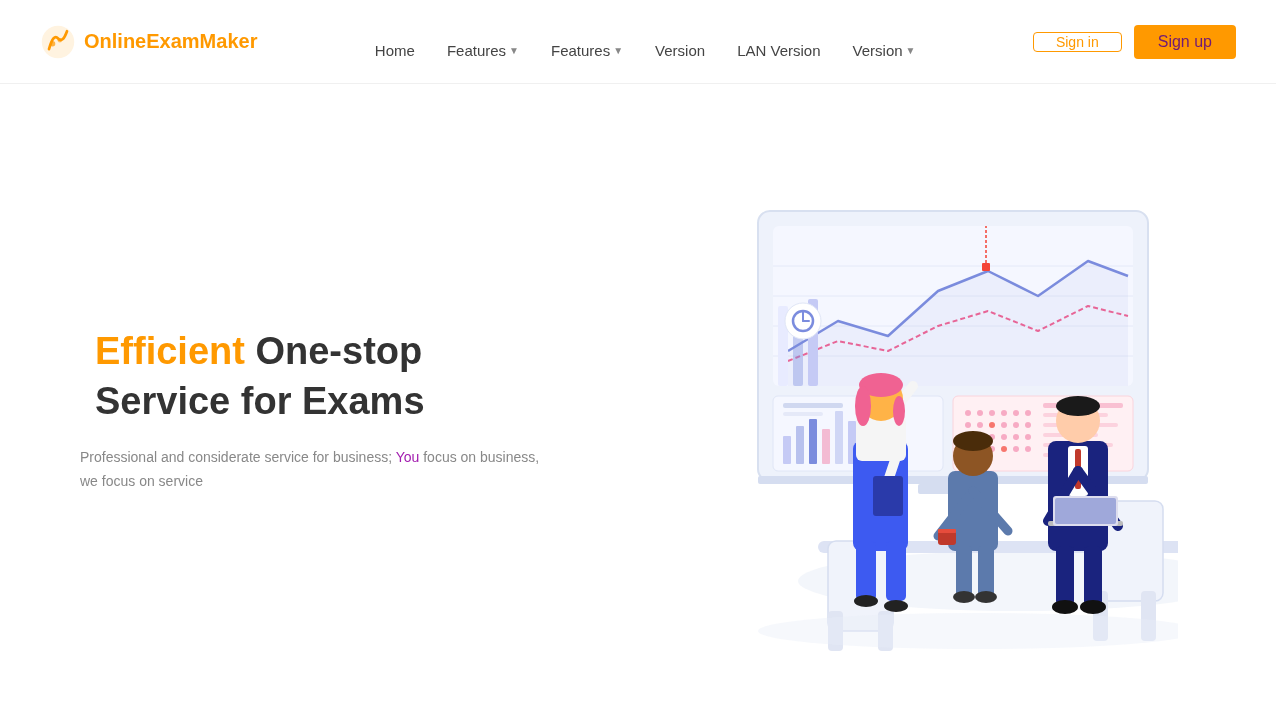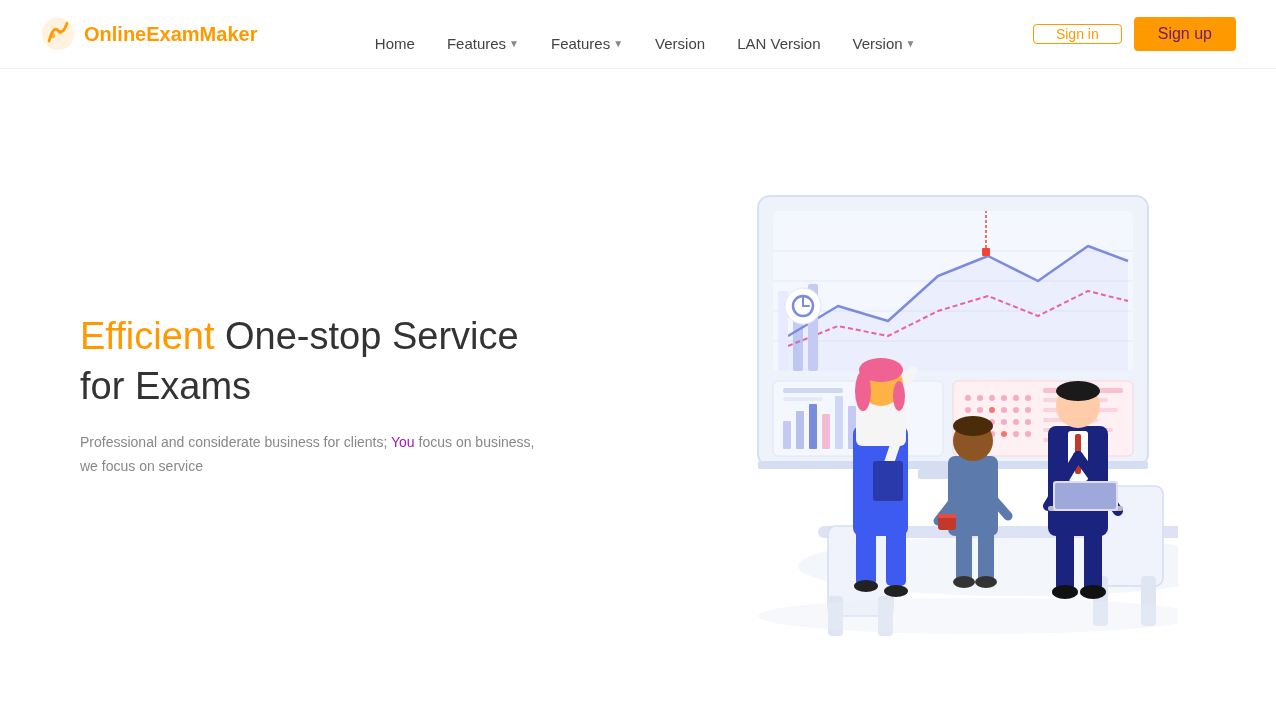--- a/index.html
+++ b/index.html
@@ -4,21 +4,21 @@
   <style>
     * { margin: 0; padding: 0; box-sizing: border-box; }
     body { font-family: 'Segoe UI', Arial, sans-serif; background: #fff; overflow-x: hidden; }
 
     
     nav {
       display: flex;
       align-items: center;
       justify-content: space-between;
       padding: 0 40px;
-      height: 69px;
+      height: 84px;
       border-bottom: 1px solid #f0f0f0;
       background: #fff;
     }
     .logo {
       display: flex;
       align-items: center;
       gap: 8px;
       text-decoration: none;
     }
     .logo-icon {
@@ -83,24 +83,25 @@
       padding: 60px 80px 40px 80px;
       min-height: calc(702px - 69px);
       position: relative;
       overflow: hidden;
     }
     .hero-left {
       max-width: 460px;
     }
     .hero-title {
       font-size: 38px;
-      font-weight: 400;
+      font-weight: 700;
       color: #333;
       line-height: 1.3;
       margin-bottom: 20px;
+      margin-left: 15px;
     }
     .hero-title .highlight {
       color: #f90;
     }
     .hero-desc {
       font-size: 14px;
       color: #888;
       line-height: 1.7;
     }
     .hero-desc .you {
@@ -179,21 +180,21 @@
     <button class="btn-signup">Sign up</button>
   </div>
 </nav>
 
 <section class="hero">
   <div class="hero-left">
     <h1 class="hero-title">
       <span class="highlight">Efficient</span><span> One-stop Service for Exams</span>
     </h1>
     <p class="hero-desc">
-      <span>Professional and considerate business for clients; </span><span class="you">You</span><span> focus on business, we focus on service</span>
+      <span>Professional and considerate service for business; </span><span class="you">You</span><span> focus on business, we focus on service</span>
     </p>
   </div>
 
   <div class="hero-right">
 
     <svg class="illustration" viewBox="0 0 620 520" xmlns="http://www.w3.org/2000/svg">
 
       <rect x="200" y="60" width="390" height="270" rx="12" ry="12" fill="#eef2fb" stroke="#d8e0f0" stroke-width="2"></rect>
 
       <rect x="215" y="75" width="360" height="160" rx="6" fill="#f5f7ff"></rect>

